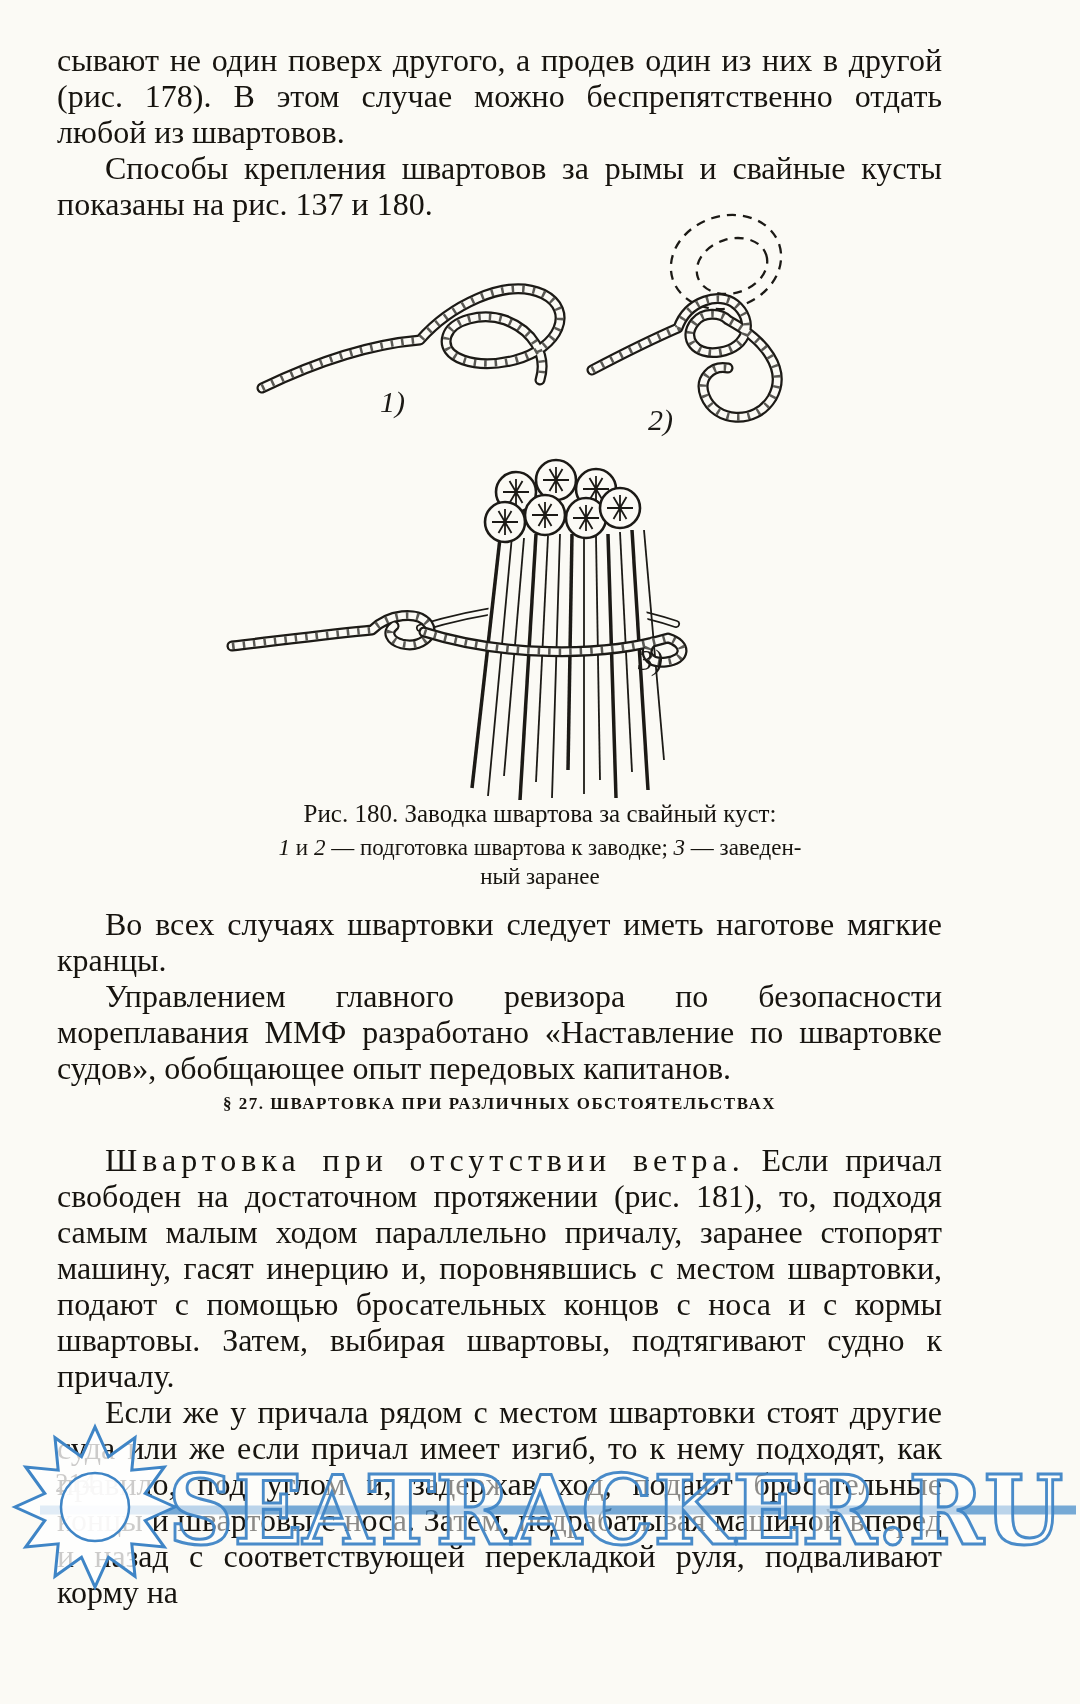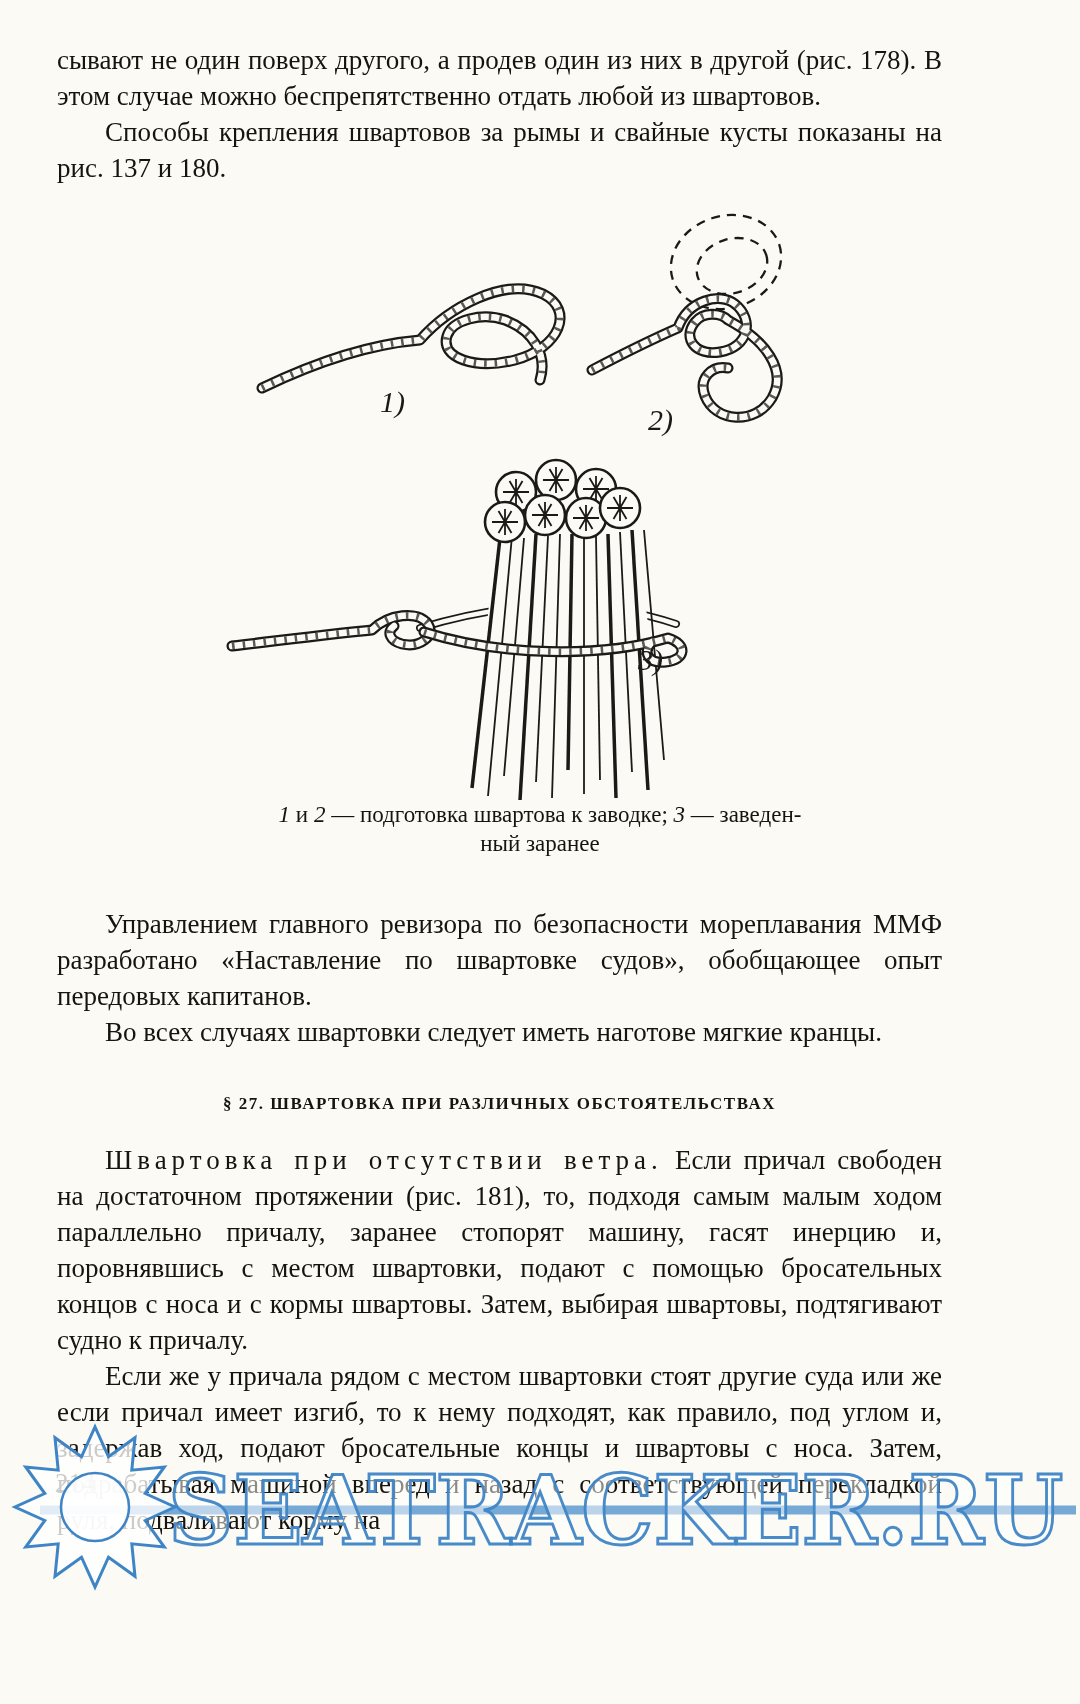--- a/index.html
+++ b/index.html
@@ -6,21 +6,21 @@
   .page {
     position:relative;
     width:1080px; height:1704px;
     margin:0 auto;
     background:#fbfaf5;
     overflow:hidden;
     font-family:"Liberation Serif", serif;
     color:#17140f;
   }
   .tb { position:absolute; left:57px; width:885px;
-        font-size:27px; line-height:36px; text-align:justify; }
+        font-size:32px; line-height:36px; text-align:justify; }
   .tb p { margin:0; text-indent:48px; }
   .tb p.noindent { text-indent:0; }
   .lead-spaced { letter-spacing:5px; }
 
   .section-heading {
     position:absolute; left:57px; width:885px; top:1094px;
     text-align:center; font-weight:bold; font-size:17px; letter-spacing:1.5px;
   }
 
   .figure-art { position:absolute; left:0; top:200px; }
@@ -110,27 +110,28 @@
       <path class="rope-inner" d="M232 446 C300 438 340 433 372 430 C388 414 418 410 428 424 C436 436 420 448 402 444 C390 441 386 432 394 426"></path>
       <path class="rope-twist" d="M232 446 C300 438 340 433 372 430 C388 414 418 410 428 424 C436 436 420 448 402 444 C390 441 386 432 394 426"></path>
       <path class="rope-outer" d="M424 432 C500 456 600 458 668 438 C688 444 686 460 666 462 C648 464 642 452 652 442"></path>
       <path class="rope-inner" d="M424 432 C500 456 600 458 668 438 C688 444 686 460 666 462 C648 464 642 452 652 442"></path>
       <path class="rope-twist" d="M424 432 C500 456 600 458 668 438 C688 444 686 460 666 462 C648 464 642 452 652 442"></path>
     </g>
     <text class="fig-label" x="638" y="470">3)</text>
   </svg>
 
   <div class="caption">
+    <div class="cap1">Рис. 180. Заводка швартова за свайный куст:</div>
     <div class="cap2"><span class="cap-i">1</span><span> и </span><span class="cap-i">2</span><span> — подготовка швартова к заводке; </span><span class="cap-i">3</span><span> — заведен-</span></div>
     <div class="cap2">ный заранее</div>
   </div>
 
   <div class="tb" style="top:906px;">
+    <p>Во всех случаях швартовки следует иметь наготове мягкие кранцы.</p>
     <p>Управлением главного ревизора по безопасности мореплавания ММФ разработано «Наставление по швартовке судов», обобщающее опыт передовых капитанов.</p>
-    <p>Во всех случаях швартовки следует иметь наготове мягкие кранцы.</p>
   </div>
 
   <div class="section-heading">§ 27. ШВАРТОВКА ПРИ РАЗЛИЧНЫХ ОБСТОЯТЕЛЬСТВАХ</div>
 
   <div class="tb" style="top:1142px;">
     <p><span class="lead-spaced">Швартовка при отсутствии ветра.</span><span> Если причал свободен на достаточном протяжении (рис. 181), то, подходя самым малым ходом параллельно причалу, заранее стопорят машину, гасят инерцию и, поровнявшись с местом швартовки, подают с помощью бросательных концов с носа и с кормы швартовы. Затем, выбирая швартовы, подтягивают судно к причалу.</span></p>
     <p>Если же у причала рядом с местом швартовки стоят другие суда или же если причал имеет изгиб, то к нему подходят, как правило, под углом и, задержав ход, подают бросательные концы и швартовы с носа. Затем, подрабатывая машиной вперед и назад с соответствующей перекладкой руля, подваливают корму на</p>
   </div>
 
   <div class="pagenum">214</div>

